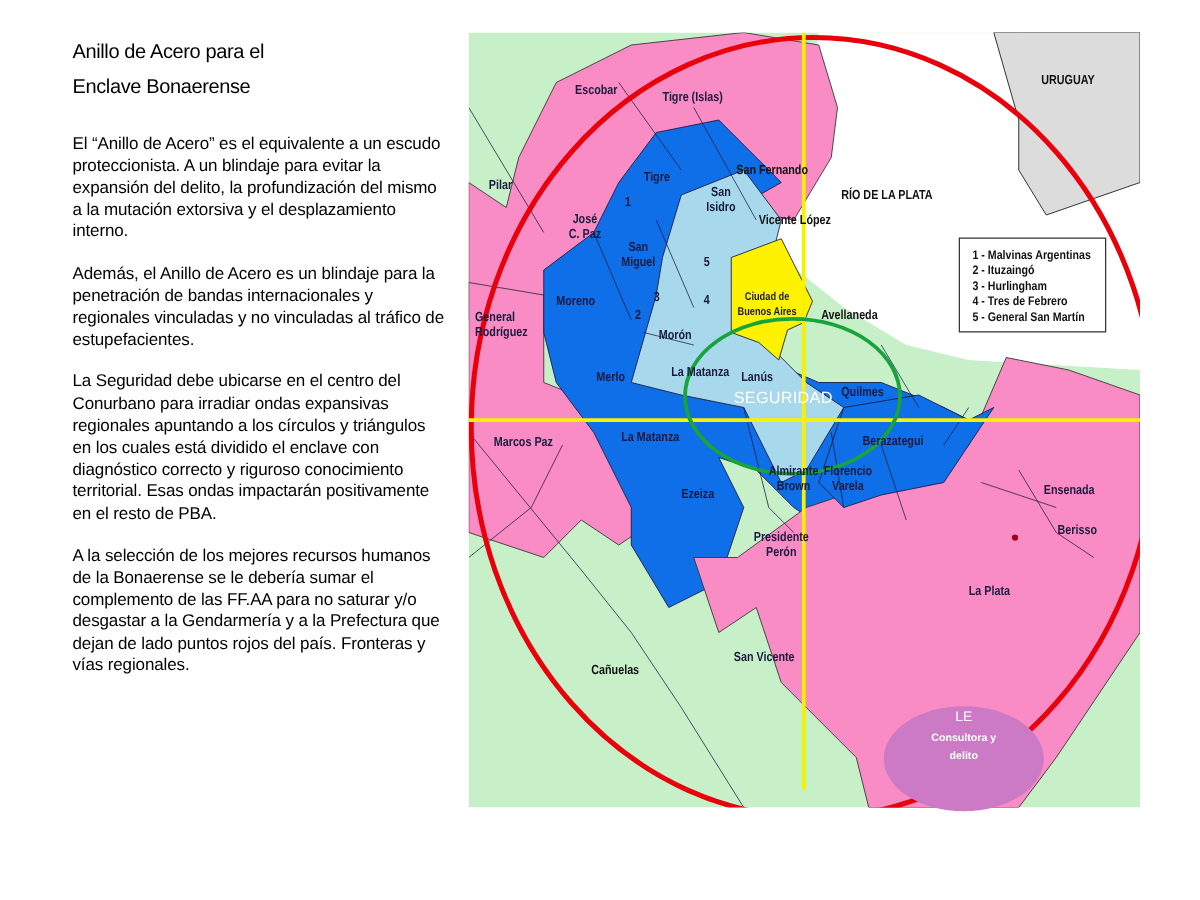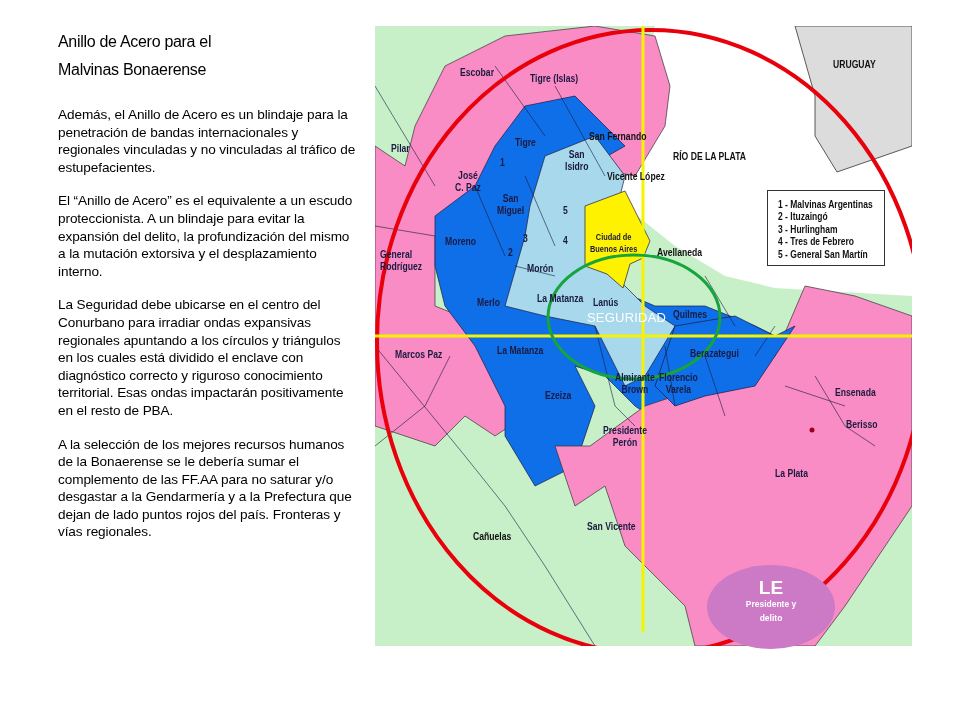--- a/index.html
+++ b/index.html
@@ -8,33 +8,33 @@
   .title{font-family:"Liberation Sans",sans-serif;font-size:16px;line-height:28px;font-weight:normal;margin:0 0 22px 0;letter-spacing:-0.3px;}
   .para{font-size:13.6px;line-height:17.6px;margin:0 0 16px 0;letter-spacing:-0.1px;}
   .map{position:absolute;left:375px;top:26px;width:537px;height:620px;}
   .map svg{position:absolute;left:0;top:0;}
   .lbl{position:absolute;font-family:"Liberation Sans",sans-serif;font-size:10.5px;font-weight:bold;color:#1a1a40;white-space:nowrap;transform:scaleX(0.82);transform-origin:left top;line-height:12px;}
   .lbl.c{text-align:center;}
   .legend{position:absolute;left:392px;top:164px;width:118px;height:76px;background:#fff;border:1px solid #333;box-sizing:border-box;padding:8px 0 0 10px;}
   .legend div{font-size:10px;font-weight:bold;line-height:12.4px;transform:scaleX(0.85);transform-origin:left top;white-space:nowrap;color:#111;}
   .seg{position:absolute;left:212px;top:284px;font-size:13px;font-weight:normal;color:#ffffff;letter-spacing:0.2px;}
   .le{position:absolute;left:332px;top:539px;width:128px;height:84px;border-radius:50%;background:#cc79c6;text-align:center;color:#fff;}
-  .le .big{font-size:19px;font-weight:bold;margin-top:14px;line-height:18px;}
+  .le .big{font-size:11px;font-weight:normal;line-height:18px;}
   .le .small{font-size:8.5px;font-weight:bold;line-height:14px;}
 </style>
 </head>
 <body>
 
 <div class="left">
   <h1 class="title">
     <span>Anillo de Acero para el</span><br>
-    <span>Malvinas Bonaerense</span>
+    <span>Enclave Bonaerense</span>
   </h1>
+  <p class="para">El “Anillo de Acero” es el equivalente a un escudo proteccionista. A un blindaje para evitar la expansión del delito, la profundización del mismo a la mutación extorsiva y el desplazamiento interno.</p>
   <p class="para">Además, el Anillo de Acero es un blindaje para la penetración de bandas internacionales y regionales vinculadas y no vinculadas al tráfico de estupefacientes.</p>
-  <p class="para">El “Anillo de Acero” es el equivalente a un escudo proteccionista. A un blindaje para evitar la expansión del delito, la profundización del mismo a la mutación extorsiva y el desplazamiento interno.</p>
   <p class="para">La Seguridad debe ubicarse en el centro del Conurbano para irradiar ondas expansivas regionales apuntando a los círculos y triángulos en los cuales está dividido el enclave con diagnóstico correcto y riguroso conocimiento territorial. Esas ondas impactarán positivamente en el resto de PBA.</p>
   <p class="para">A la selección de los mejores recursos humanos de la Bonaerense se le debería sumar el complemento de las FF.AA para no saturar y/o desgastar a la Gendarmería y a la Prefectura que dejan de lado puntos rojos del país. Fronteras y vías regionales.</p>
 </div>
 
 <div class="map">
   <svg width="537" height="620" viewBox="0 0 537 620">
 
     <rect x="0" y="0" width="537" height="620" fill="#c8f0c8"></rect>
 
     <path d="M280 0 L537 0 L537 270 L400 262 L350 250 L300 220 L250 180 L220 150 L215 110 L270 60 Z" fill="#ffffff"></path>
@@ -136,16 +136,16 @@
     <div>2 - Ituzaingó</div>
     <div>3 - Hurlingham</div>
     <div>4 - Tres de Febrero</div>
     <div>5 - General San Martín</div>
   </div>
 
   <div class="seg">SEGURIDAD</div>
 
   <div class="le">
     <div class="big">LE</div>
-    <div class="small">Presidente y</div>
+    <div class="small">Consultora y</div>
     <div class="small">delito</div>
   </div>
 </div>
 
 </body></html>

